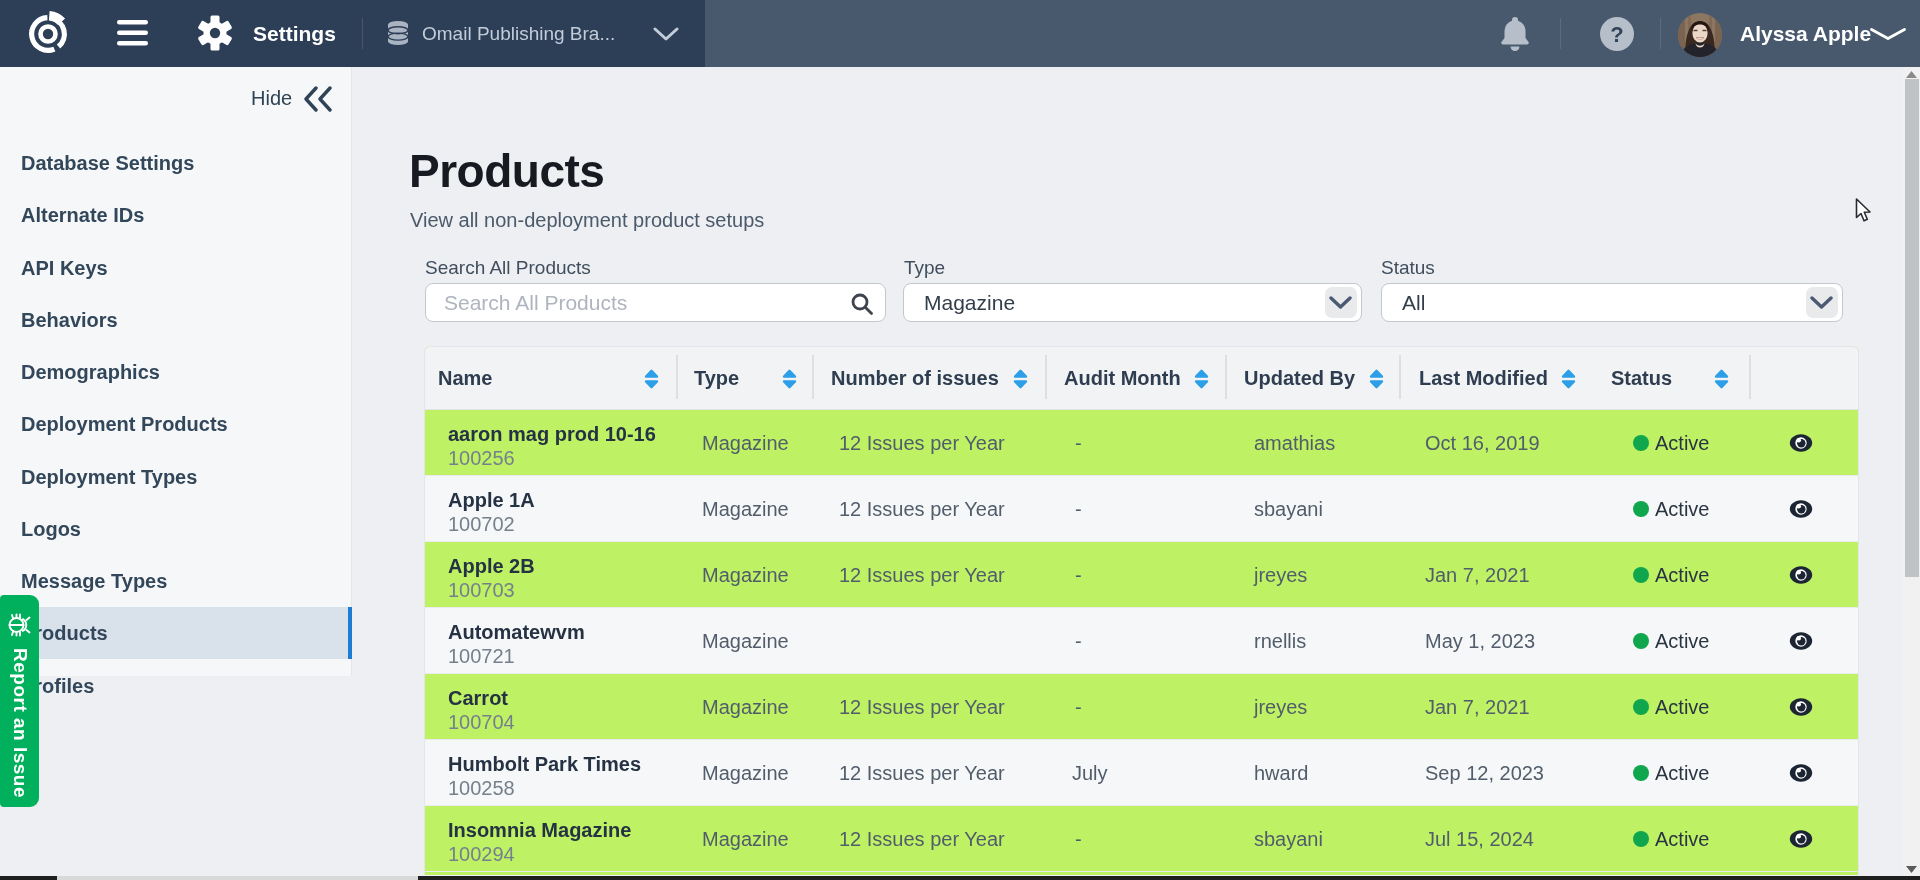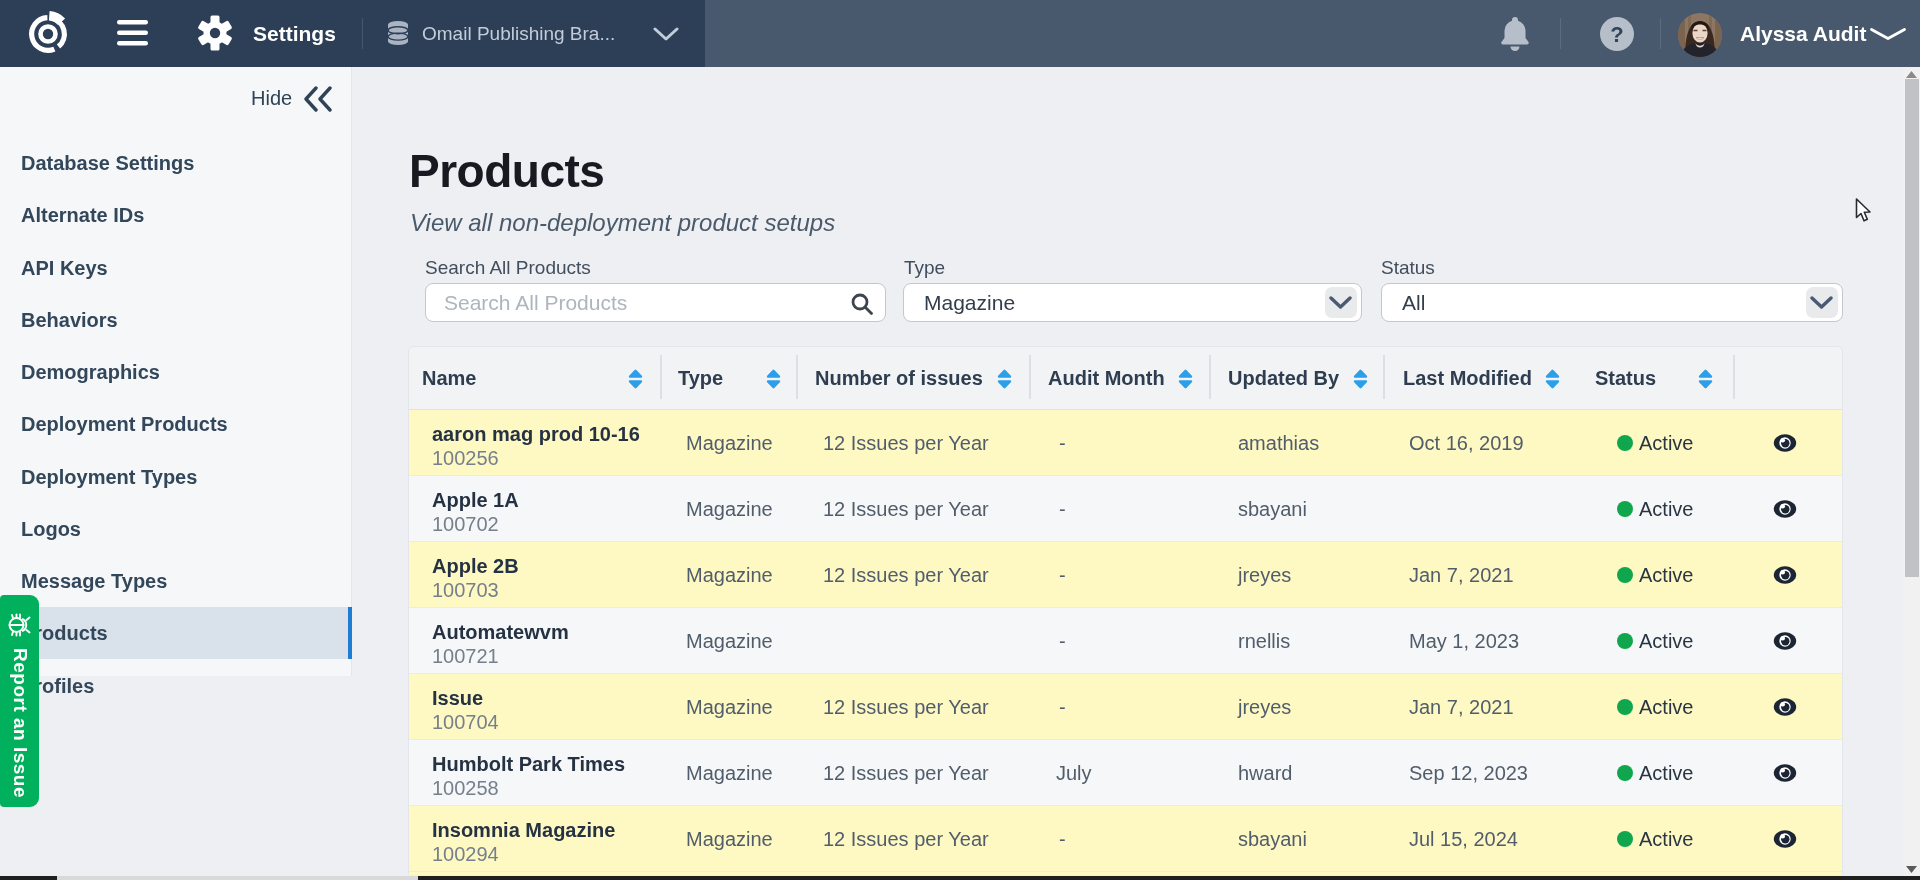--- a/index.html
+++ b/index.html
@@ -19,28 +19,28 @@
   .menu-item { position:absolute; left:21px; font-weight:700; font-size:20px; color:#33475b; line-height:26px; }
   #hl { position:absolute; left:0; top:540px; width:352px; height:52px; background:#d9e1ea; }
   #hl-border { position:absolute; right:0; top:0; width:4px; height:52px; background:#1d7cd4; }
 
   
   #report { position:absolute; left:0; top:595px; width:39px; height:212px; background:#00b05c; border-radius:4px 9px 9px 4px; }
   #report-text { position:absolute; left:-8px; top:52px; width:39px; text-align:center; color:#fff; font-weight:700; font-size:19px; writing-mode:vertical-rl; height:152px; letter-spacing:0.5px; white-space:nowrap; }
 
   
   h1 { position:absolute; left:409px; top:144px; font-size:46px; font-weight:700; color:#171b21; letter-spacing:-0.5px; }
-  #subtitle { position:absolute; left:410px; top:209px; font-size:24px; color:#4b5a6b;font-style:italic; }
+  #subtitle { position:absolute; left:410px; top:209px; font-size:20px; color:#4b5a6b; }
   .flabel { position:absolute; top:257px; font-size:19px; color:#414e5e; }
   .fbox { position:absolute; top:283px; height:39px; background:#fff; border:1px solid #c3c7ce; border-radius:8px; }
   .fbox-text { position:absolute; top:0; line-height:37px; font-size:21px; color:#333e4b; }
   .chev-btn { position:absolute; top:3px; right:4px; width:32px; height:31px; background:#e9eaec; border-radius:7px; }
 
   
-  #table { position:absolute; left:408px; top:346px; width:1435px; height:529px; background:#fef9c3; border:1px solid #e2e5e9; border-bottom:none; border-radius:6px 6px 0 0; overflow:hidden; }
+  #table { position:absolute; left:424px; top:346px; width:1435px; height:529px; background:#bef264; border:1px solid #e2e5e9; border-bottom:none; border-radius:6px 6px 0 0; overflow:hidden; }
   #thead { position:absolute; left:0; top:0; width:1435px; height:63px; background:#f2f3f5; border-bottom:1px solid #dfe3e7; }
   .th { position:absolute; top:0; line-height:63px; font-size:20px; font-weight:700; color:#2e3d4f; }
   .hsep { position:absolute; top:8px; width:2px; height:44px; background:#dcdfe3; }
   .sort { position:absolute; top:22px; }
   .trow { position:absolute; left:0; width:1435px; height:66px; border-bottom:1px solid #e9ebee; }
   .zebra { background:#f6f7f9; }
   .cname { position:absolute; top:12px; font-size:20px; font-weight:700; color:#253243; line-height:24px; }
   .cid { position:absolute; top:36px; font-size:20px; color:#75808c; line-height:24px; }
   .cval { position:absolute; top:0; line-height:66px; font-size:20px; color:#515d6b; }
   .dot { position:absolute; top:25px; width:16px; height:16px; border-radius:50%; background:#10a64e; }
@@ -128,21 +128,21 @@
       <rect x="31" y="0" width="3" height="44" fill="#816b56"></rect>
       <path d="M7 44 C7 28 9 9 22 8 C35 9 37 28 37 44 Z" fill="#38281f"></path>
       <ellipse cx="22" cy="20" rx="7.6" ry="9.6" fill="#ead7c7"></ellipse>
       <path d="M13.5 19 C13.5 9 30.5 9 30.5 19 L30.5 13 C28 6.5 16 6.5 13.5 13 Z" fill="#241712"></path>
       <path d="M15.5 17.5 h4 M24.5 17.5 h4" stroke="#5a4335" stroke-width="1.6"></path>
       <path d="M18 24.5 a4.5 3.2 0 0 0 8 0 Z" fill="#fff" stroke="#b98a77" stroke-width="0.8"></path>
       <path d="M1 44 C5 33 13 30 22 30 C31 30 39 33 43 44 Z" fill="#23232c"></path>
       <path d="M17.5 30 C19 33.5 25 33.5 26.5 30 C26 36 18 36 17.5 30 Z" fill="#ead7c7"></path>
     </g>
   </svg>
-  <div class="nav-text" style="left:1740px;">Alyssa Audit</div>
+  <div class="nav-text" style="left:1740px;">Alyssa Apple</div>
   <svg class="abs" style="left:1869px;top:27px;" width="38" height="14" viewBox="0 0 38 14">
     <path d="M2.5 2.5 L19 11.5 L35.5 2.5" fill="none" stroke="#fff" stroke-width="2.8" stroke-linecap="round" stroke-linejoin="round"></path>
   </svg>
 </div>
 
 <div id="sidebar">
   <div style="position:absolute; left:251px; top:20px; font-size:20px; color:#2f4356;">Hide</div>
   <svg class="abs" style="left:303px;top:19px;" width="30" height="26" viewBox="0 0 30 26">
     <path d="M13 2 L3 13 L13 24 M27 2 L17 13 L27 24" fill="none" stroke="#2f4356" stroke-width="3.4" stroke-linecap="round" stroke-linejoin="round"></path>
   </svg>
@@ -317,21 +317,21 @@
     <div class="dot" style="left:1208px;"></div>
     <div class="activetxt" style="left:1230px;">Active</div>
     <svg class="eyewrap" style="left:1364px;" width="24" height="18" viewBox="0 0 24 18">
         <path d="M12 0.3 C18.5 0.3 23.2 4.8 23.2 9 C23.2 13.2 18.5 17.7 12 17.7 C5.5 17.7 0.8 13.2 0.8 9 C0.8 4.8 5.5 0.3 12 0.3 Z" fill="#1c2533"></path>
         <circle cx="12" cy="9" r="5.7" fill="#fff"></circle>
         <circle cx="12.3" cy="9.3" r="4.2" fill="#1c2533"></circle>
         <circle cx="9.7" cy="6.3" r="2.3" fill="#fff"></circle>
       </svg>
   </div>
   <div class="trow" style="top:327px;">
-    <div class="cname" style="left:23px;">Issue</div>
+    <div class="cname" style="left:23px;">Carrot</div>
     <div class="cid" style="left:23px;">100704</div>
     <div class="cval" style="left:277px;">Magazine</div>
     <div class="cval" style="left:414px;">12 Issues per Year</div>
     <div class="cval" style="left:650px;">-</div>
     <div class="cval" style="left:829px;">jreyes</div>
     <div class="cval" style="left:1000px;">Jan 7, 2021</div>
     <div class="dot" style="left:1208px;"></div>
     <div class="activetxt" style="left:1230px;">Active</div>
     <svg class="eyewrap" style="left:1364px;" width="24" height="18" viewBox="0 0 24 18">
         <path d="M12 0.3 C18.5 0.3 23.2 4.8 23.2 9 C23.2 13.2 18.5 17.7 12 17.7 C5.5 17.7 0.8 13.2 0.8 9 C0.8 4.8 5.5 0.3 12 0.3 Z" fill="#1c2533"></path>

